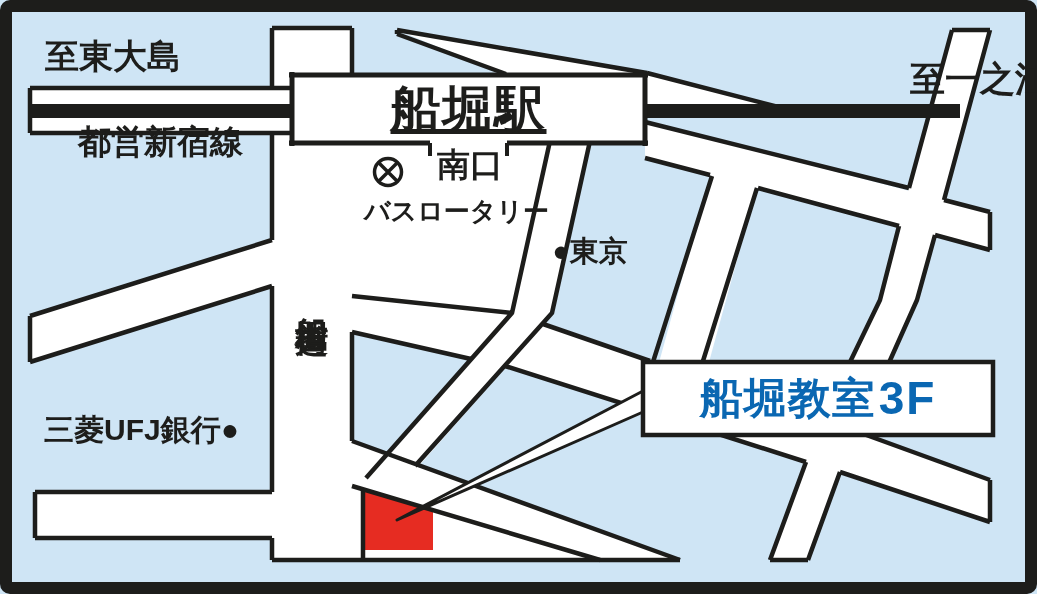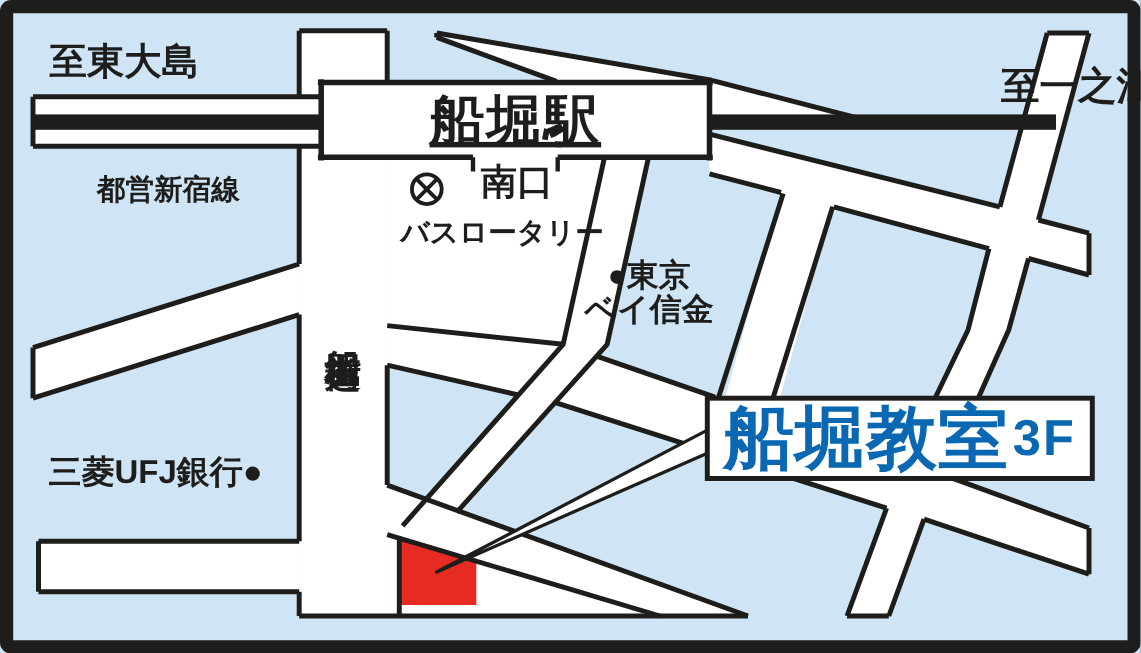--- a/index.html
+++ b/index.html
@@ -6,31 +6,31 @@
   html,body{margin:0;padding:0;background:#888;}
   .stage{
     position:relative;width:1037px;height:594px;overflow:hidden;
     background:#cfe5f5;
     font-family:"Liberation Sans","DejaVu Sans",sans-serif;
     font-weight:bold;color:#1d1d1b;
   }
   .stage svg{position:absolute;left:0;top:0;}
   .lbl{position:absolute;white-space:nowrap;line-height:1.05;}
   .lbl-to-higashiojima{left:45px;top:39px;font-size:34px;}
-  .lbl-toei{left:78px;top:159px;font-size:26px;margin-left:10px;}
+  .lbl-toei{left:78px;top:125px;font-size:33px;}
   .lbl-to-ichinoe{left:910px;top:61px;font-size:35px;}
   .lbl-station{left:292px;top:75px;width:353px;height:68px;display:flex;align-items:center;justify-content:center;font-size:50px;letter-spacing:2px;text-decoration:underline;}
   .lbl-south-exit{left:437px;top:148px;font-size:33px;}
   .lbl-bus-rotary{left:364px;top:198px;font-size:26px;}
   .lbl-bay{left:520px;top:236px;width:140px;text-align:center;font-size:29px;line-height:31px;white-space:normal;}
   .lbl-kaido{left:294px;top:292px;font-size:33px;writing-mode:vertical-rl;text-orientation:upright;letter-spacing:2px;}
   .lbl-ufj{left:44px;top:414px;font-size:30px;}
   .lbl-floor-note{left:790px;top:317px;width:222px;text-align:right;font-size:30px;}
   .lbl-classroom{left:643px;top:362px;width:350px;height:73px;display:flex;align-items:center;justify-content:center;gap:3px;color:#0a67b2;}
-  .lbl-classroom .nm{font-size:64px;letter-spacing:1px;}
+  .lbl-classroom .nm{font-size:43px;letter-spacing:1px;}
   .lbl-classroom .fl{font-size:46px;letter-spacing:2px;}
 </style>
 </head>
 <body>
 
 <div class="stage">
 
   <svg width="1037" height="594" viewBox="0 0 1037 594">
 
     <g fill="#ffffff" stroke="none">
@@ -92,21 +92,20 @@
   </svg>
 
   <div class="lbl lbl-to-higashiojima">至東大島</div>
   <div class="lbl lbl-toei">都営新宿線</div>
   <div class="lbl lbl-to-ichinoe">至一之江</div>
   <div class="lbl lbl-station">船堀駅</div>
   <div class="lbl lbl-south-exit">南口</div>
   <div class="lbl lbl-bus-rotary">バスロータリー</div>
   <div class="lbl lbl-bay">
     <span>●東京</span><br>
-    <span>ベイ信金</span>
   </div>
   <div class="lbl lbl-kaido">船堀街道</div>
   <div class="lbl lbl-ufj">三菱UFJ銀行●</div>
   <div class="lbl lbl-classroom">
     <span class="nm">船堀教室</span>
       <span class="fl">3F</span>
   </div>
 
 </div>
 

